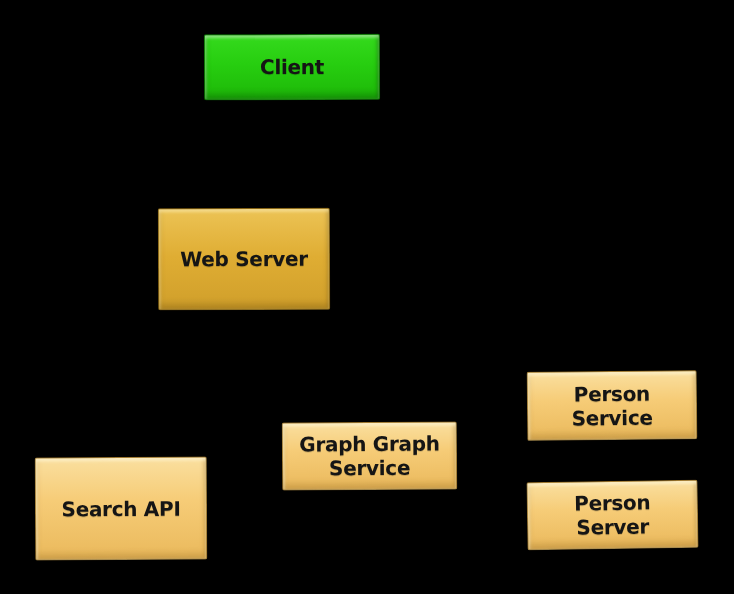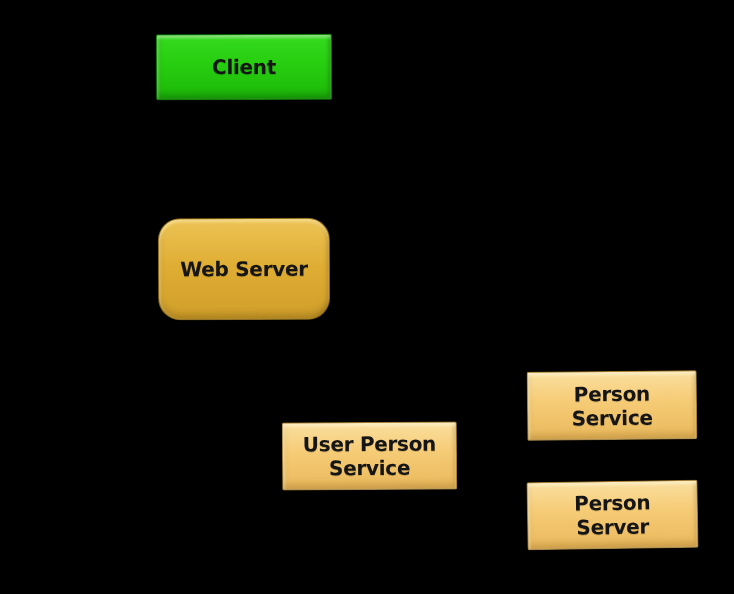--- a/index.html
+++ b/index.html
@@ -36,20 +36,21 @@
   
   .node--green {
     background: linear-gradient(180deg, #35da1d 0%, #27ce10 45%, #1db808 100%);
     border: 1px solid rgba(0,70,0,0.65);
     box-shadow:
       inset 0 3px 3px rgba(255,255,255,0.40),
       inset 0 -5px 6px rgba(0,60,0,0.30),
       inset 2px 0 3px rgba(255,255,255,0.20),
       inset -2px 0 3px rgba(0,40,0,0.25),
       0 5px 9px rgba(0,0,0,0.9);
+    margin-left: 48px;
   }
   
   .node--gold {
     background: linear-gradient(180deg, #ecc355 0%, #dfad33 48%, #d09f2b 100%);
     border: 1px solid rgba(80,55,0,0.60);
     box-shadow:
       inset 0 3px 3px rgba(255,240,180,0.55),
       inset 0 -5px 6px rgba(90,60,0,0.28),
       inset 2px 0 3px rgba(255,240,180,0.30),
       inset -2px 0 3px rgba(90,60,0,0.20),
@@ -61,42 +62,45 @@
     border: 1px solid rgba(95,65,10,0.55);
     box-shadow:
       inset 0 3px 3px rgba(255,245,210,0.70),
       inset 0 -5px 6px rgba(120,80,10,0.25),
       inset 2px 0 3px rgba(255,245,210,0.40),
       inset -2px 0 3px rgba(120,80,10,0.18),
       0 5px 9px rgba(0,0,0,0.9);
   }
   
   .node--client      { left: 156px; top:  34px; width: 176px; height:  66px; transform: rotate(-0.2deg); }
-  .node--web-server  { left: 158px; top: 218px; width: 172px; height: 102px; transform: rotate(-0.2deg); border-radius: 22px; }
+  .node--web-server  { left: 158px; top: 208px; width: 172px; height: 102px; transform: rotate(-0.2deg); }
   .node--search-api  { left:  35px; top: 457px; width: 172px; height: 103px; transform: rotate(-0.3deg); }
   .node--user-graph  { left: 282px; top: 422px; width: 175px; height:  68px; transform: rotate(-0.4deg); }
   .node--lookup      { left: 527px; top: 371px; width: 170px; height:  69px; transform: rotate(-0.6deg); }
   .node--person      { left: 527px; top: 481px; width: 171px; height:  68px; transform: rotate(-0.9deg); }
 </style>
 </head>
 <body>
 
 <div class="canvas">
 
   <div class="node node--green node--client">
     <span class="label">Client</span>
   </div>
 
   <div class="node node--gold node--web-server">
     <span class="label">Web Server</span>
   </div>
 
+  <div class="node node--tan node--search-api">
+    <span class="label">Search API</span>
+  </div>
 
   <div class="node node--tan node--user-graph">
-    <span class="label">User Person
+    <span class="label">Graph Graph
 Service</span>
   </div>
 
   <div class="node node--tan node--lookup">
     <span class="label">Person
 Service</span>
   </div>
 
   <div class="node node--tan node--person">
     <span class="label">Person

